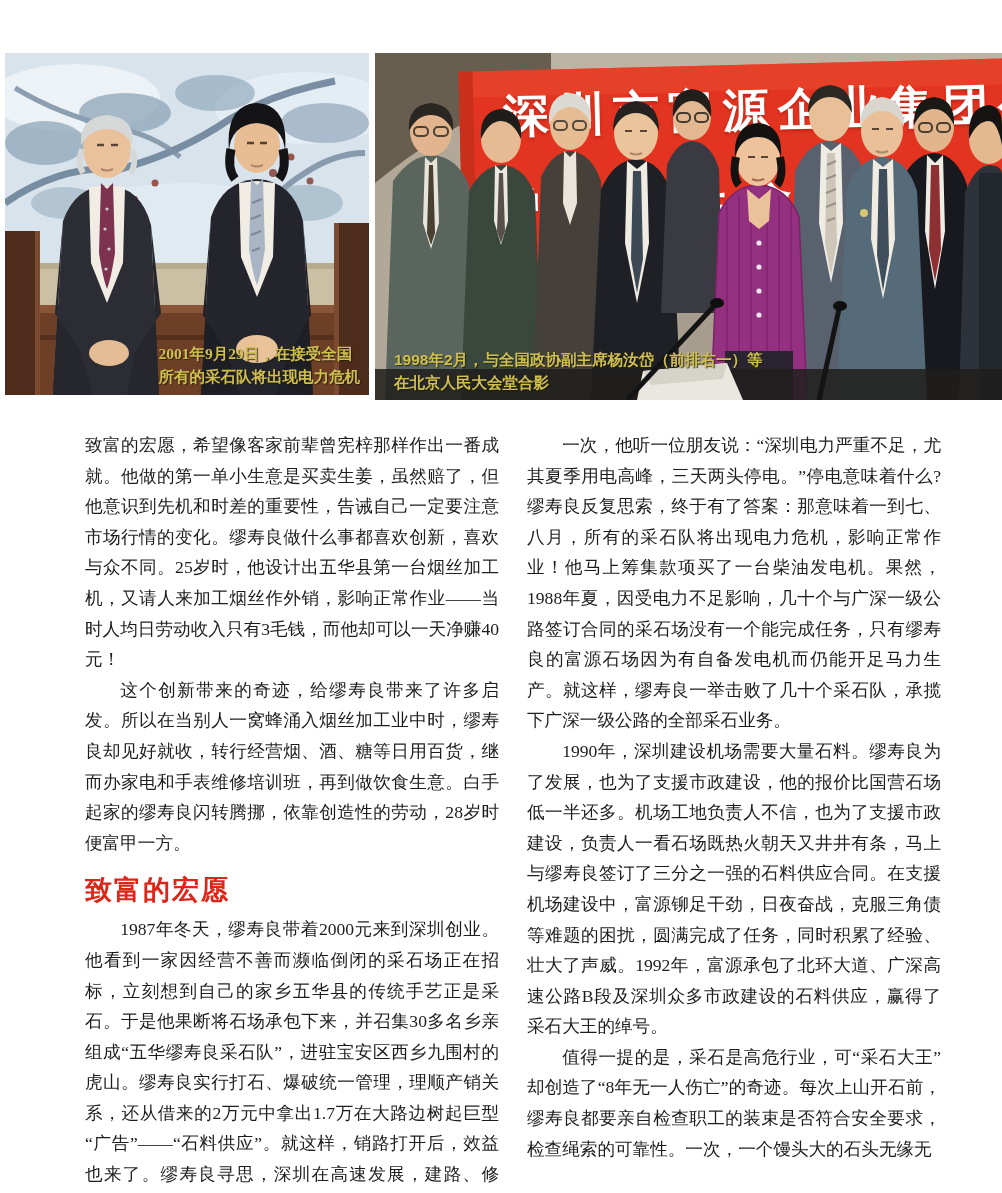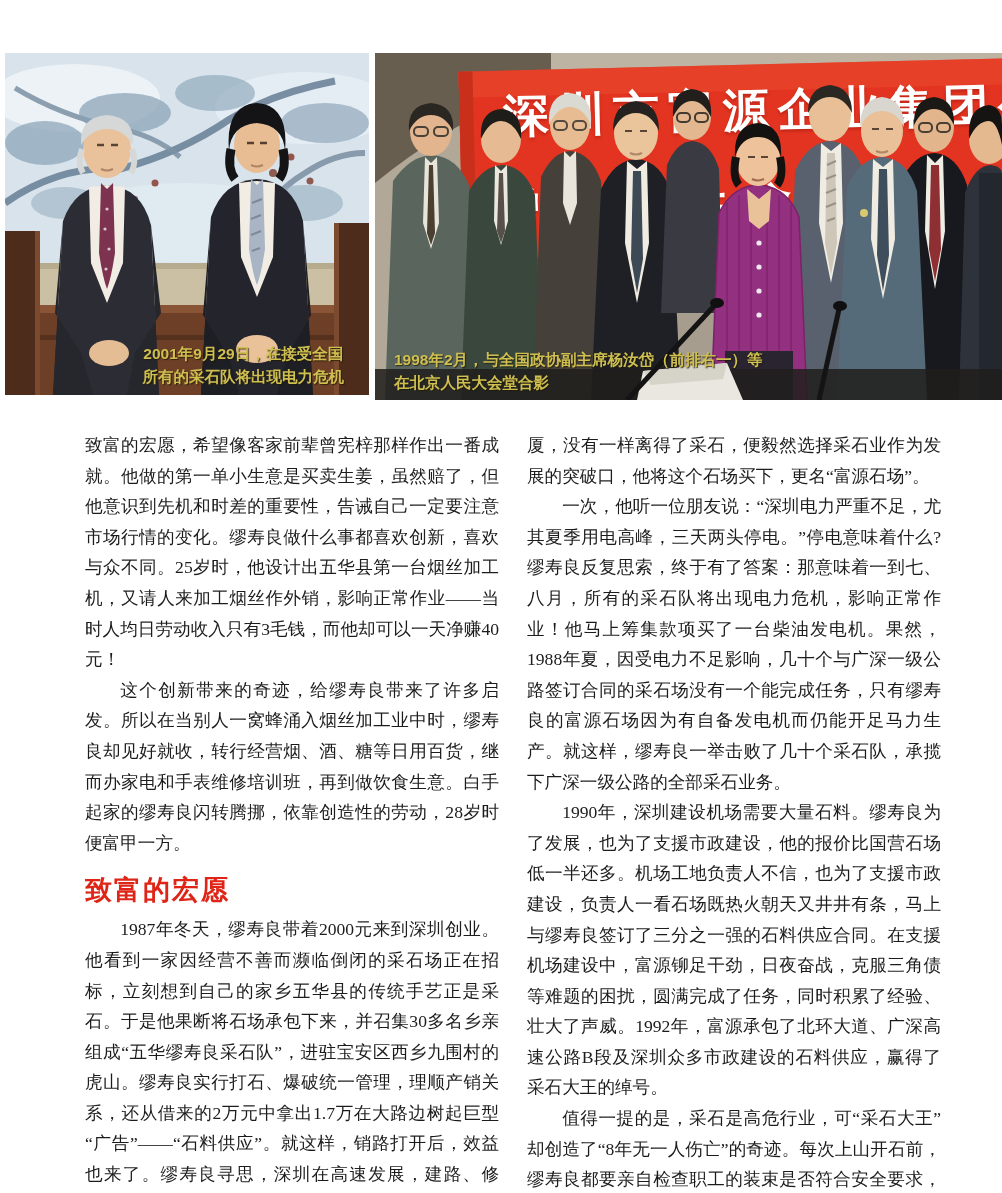--- a/index.html
+++ b/index.html
@@ -16,21 +16,21 @@
   .photo svg{position:absolute;left:0;top:0;display:block;}
   .pr-bg{z-index:0;}
   .pr-fg{z-index:2;}
   .photo-caption{
     position:absolute;z-index:5;
     font-family:"Liberation Sans","DejaVu Sans",sans-serif;
     font-weight:bold;color:#cfbf50;font-size:15.5px;line-height:23px;
     text-shadow:1px 1px 1px rgba(30,25,5,0.75);
     white-space:nowrap;
   }
-  .caption-left{right:25px;bottom:7px;text-align:center;}
+  .caption-left{right:9px;bottom:7px;text-align:left;font-family:Liberation Serif, serif;}
   .caption-right{left:8px;bottom:6px;margin-left:11px;}
   .banner-text{
     position:absolute;z-index:1;color:#ffffff;
     font-family:"Liberation Sans","DejaVu Sans",sans-serif;
     font-weight:bold;white-space:nowrap;
     text-shadow:0 2px 3px rgba(120,10,5,.35);
   }
   .banner-line1{left:128px;top:26px;font-size:46px;letter-spacing:9px;transform:rotate(-1.3deg);}
   .banner-line2{left:52px;top:122px;font-size:50px;letter-spacing:13px;transform:rotate(-1.1deg);}
   
@@ -259,18 +259,17 @@
 </div>
 
 <div class="content">
   <div class="col">
     <p>致富的宏愿，希望像客家前辈曾宪梓那样作出一番成就。他做的第一单小生意是买卖生姜，虽然赔了，但他意识到先机和时差的重要性，告诫自己一定要注意市场行情的变化。缪寿良做什么事都喜欢创新，喜欢与众不同。25岁时，他设计出五华县第一台烟丝加工机，又请人来加工烟丝作外销，影响正常作业——当时人均日劳动收入只有3毛钱，而他却可以一天净赚40元！</p>
     <p class="indent">这个创新带来的奇迹，给缪寿良带来了许多启发。所以在当别人一窝蜂涌入烟丝加工业中时，缪寿良却见好就收，转行经营烟、酒、糖等日用百货，继而办家电和手表维修培训班，再到做饮食生意。白手起家的缪寿良闪转腾挪，依靠创造性的劳动，28岁时便富甲一方。</p>
     <h2 class="section-heading">致富的宏愿</h2>
     <p class="indent">1987年冬天，缪寿良带着2000元来到深圳创业。他看到一家因经营不善而濒临倒闭的采石场正在招标，立刻想到自己的家乡五华县的传统手艺正是采石。于是他果断将石场承包下来，并召集30多名乡亲组成“五华缪寿良采石队”，进驻宝安区西乡九围村的虎山。缪寿良实行打石、爆破统一管理，理顺产销关系，还从借来的2万元中拿出1.7万在大路边树起巨型“广告”——“石料供应”。就这样，销路打开后，效益也来了。缪寿良寻思，深圳在高速发展，建路、修桥、造大</p>
   </div>
   <div class="col">
-    <p>厦，没有一样离得了采石，便毅然选择采石业作为发展的突破口，他将这个石场买下，更名“富源石场”。</p>
     <p class="indent">一次，他听一位朋友说：“深圳电力严重不足，尤其夏季用电高峰，三天两头停电。”停电意味着什么?缪寿良反复思索，终于有了答案：那意味着一到七、八月，所有的采石队将出现电力危机，影响正常作业！他马上筹集款项买了一台柴油发电机。果然，1988年夏，因受电力不足影响，几十个与广深一级公路签订合同的采石场没有一个能完成任务，只有缪寿良的富源石场因为有自备发电机而仍能开足马力生产。就这样，缪寿良一举击败了几十个采石队，承揽下广深一级公路的全部采石业务。</p>
     <p class="indent">1990年，深圳建设机场需要大量石料。缪寿良为了发展，也为了支援市政建设，他的报价比国营石场低一半还多。机场工地负责人不信，也为了支援市政建设，负责人一看石场既热火朝天又井井有条，马上与缪寿良签订了三分之一强的石料供应合同。在支援机场建设中，富源铆足干劲，日夜奋战，克服三角债等难题的困扰，圆满完成了任务，同时积累了经验、壮大了声威。1992年，富源承包了北环大道、广深高速公路B段及深圳众多市政建设的石料供应，赢得了采石大王的绰号。</p>
     <p class="indent">值得一提的是，采石是高危行业，可“采石大王”却创造了“8年无一人伤亡”的奇迹。每次上山开石前，缪寿良都要亲自检查职工的装束是否符合安全要求，检查绳索的可靠性。一次，一个馒头大的石头无缘无</p>
   </div>
 </div>
 
 </body></html>

